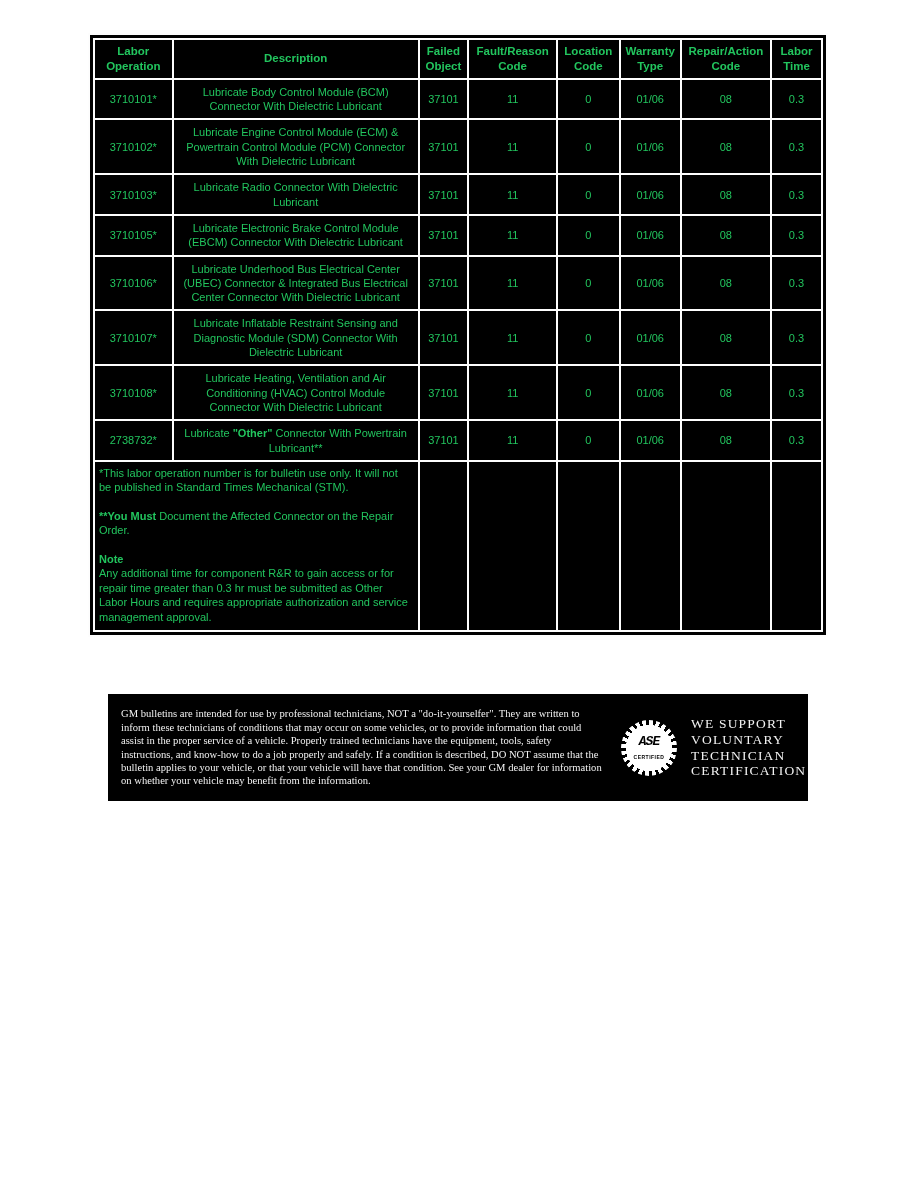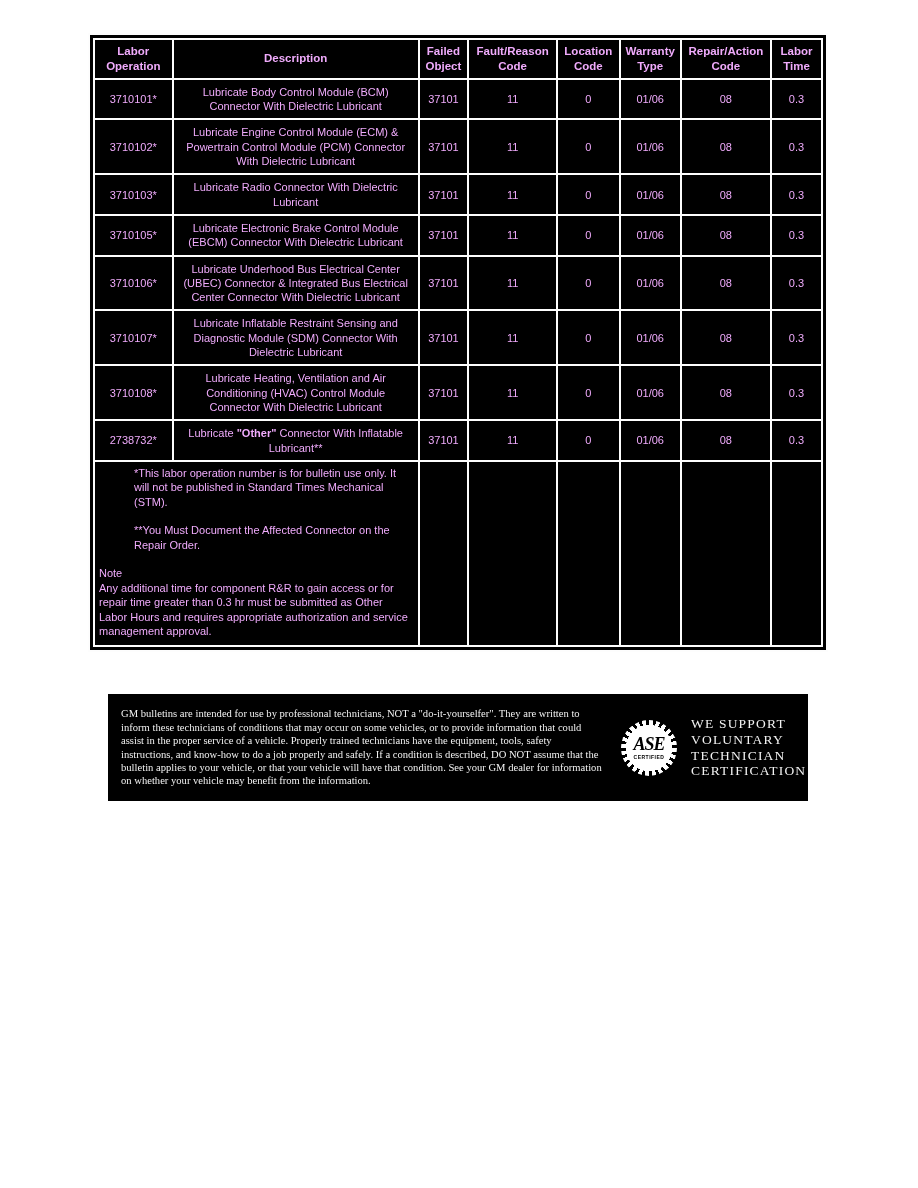--- a/index.html
+++ b/index.html
@@ -17,21 +17,21 @@
     width: 740px;
     background: #000;
     border: 2px solid #fdfdfd;
     padding: 3px;
   }
   table.labor-table {
     width: 100%;
     border-collapse: collapse;
     table-layout: fixed;
     background: #000;
-    color: #f0abfc;
+    color: #22c55e;
   }
   .labor-table th, .labor-table td {
     border: 2px solid #fdfdfd;
     text-align: center;
     vertical-align: middle;
     font-size: 11px;
     line-height: 1.3;
     padding: 5px 3px;
   }
   .labor-table th {
@@ -40,23 +40,23 @@
     padding: 4px 2px;
   }
   .labor-table td.desc-cell { padding: 5px 6px; margin-top: 24px; }
   .labor-table td.footnote-cell {
     text-align: left;
     vertical-align: top;
     padding: 4px 5px 6px 4px;
     font-size: 11px;
     line-height: 1.32;
   }
-  .footnote-cell .fn-para { margin-bottom: 14px; margin-left: 35px; }
+  .footnote-cell .fn-para { margin-bottom: 14px; }
   .footnote-cell .fn-para:last-child { margin-bottom: 0; }
-  .fn-bold { font-weight: normal; }
+  .fn-bold { font-weight: bold; }
 
   
   .cert-banner {
     position: absolute;
     left: 108px; top: 694px;
     width: 700px; height: 107px;
     background: #000;
     color: #f2f2f2;
     font-family: "Liberation Serif", serif;
     display: flex;
@@ -83,24 +83,24 @@
     border-radius: 50%;
     background:
       radial-gradient(circle at 50% 50%, #fff 0 58%, rgba(0,0,0,0) 59%),
       repeating-conic-gradient(from 0deg, #fff 0deg 8.5deg, rgba(0,0,0,0) 8.5deg 15deg);
   }
   .ase-letters {
     position: absolute;
     top: 15px; left: 0; right: 0;
     text-align: center;
     color: #000;
-    font-family: Liberation Serif, serif;
+    font-family: Liberation Mono, monospace;
     font-style: italic;
     font-weight: bold;
-    font-size: 18px;
+    font-size: 13px;
     line-height: 1;
     letter-spacing: -1px;
   }
   .ase-certified {
     position: absolute;
     top: 35px; left: 0; right: 0;
     text-align: center;
     color: #000;
     font-family: "Liberation Sans", sans-serif;
     font-weight: bold;
@@ -210,21 +210,21 @@
         <td class="desc-cell">Lubricate Heating, Ventilation and Air Conditioning (HVAC) Control Module Connector With Dielectric Lubricant</td>
         <td>37101</td>
         <td>11</td>
         <td>0</td>
         <td>01/06</td>
         <td>08</td>
         <td>0.3</td>
       </tr>
       <tr>
         <td>2738732*</td>
-        <td class="desc-cell"><span>Lubricate </span><strong>"Other"</strong><span> Connector With Inflatable Lubricant**</span></td>
+        <td class="desc-cell"><span>Lubricate </span><strong>"Other"</strong><span> Connector With Powertrain Lubricant**</span></td>
         <td>37101</td>
         <td>11</td>
         <td>0</td>
         <td>01/06</td>
         <td>08</td>
         <td>0.3</td>
       </tr>
       <tr>
         <td class="footnote-cell" colspan="2">
           <div class="fn-para">*This labor operation number is for bulletin use only. It will not be published in Standard Times Mechanical (STM).</div>

